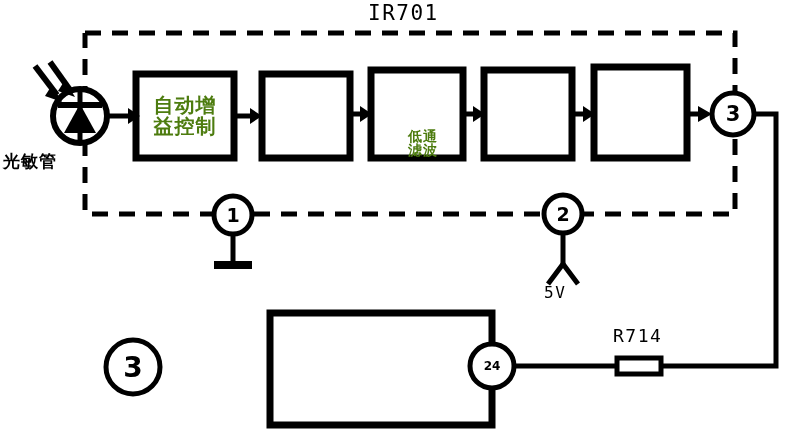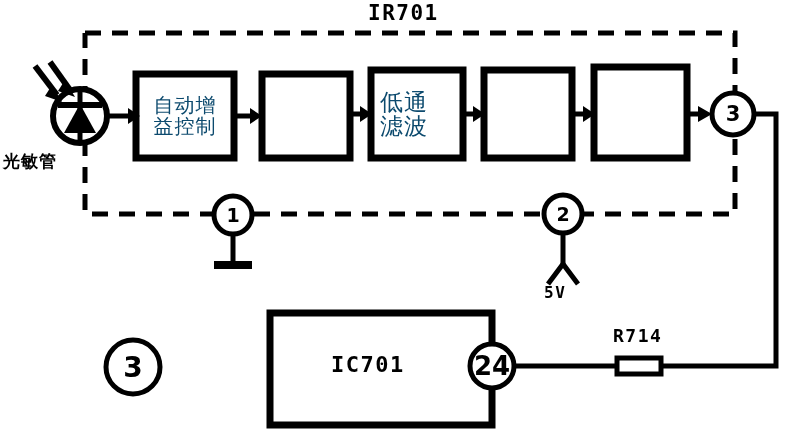--- a/index.html
+++ b/index.html
@@ -20,37 +20,37 @@
     left: 0;
     top: 0;
   }
   .blk-label {
     position: absolute;
     display: flex;
     flex-direction: column;
     align-items: center;
     justify-content: center;
     font-family: "DejaVu Sans", "Liberation Sans", sans-serif;
-    font-weight: normal;
-    color: #0c4a6e;
+    font-weight: bold;
+    color: #4d7c0f;
     line-height: 1.05;
     text-align: center;
     pointer-events: none;
     letter-spacing: 1px;
   }
   .blk-label span { display: block; }
   .txt {
     position: absolute;
     color: #000;
     font-weight: bold;
     white-space: nowrap;
   }
   .mono-ref {
     font-family: "DejaVu Sans Mono", "Liberation Mono", monospace;
-    font-weight: bold;
+    font-weight: normal;
     letter-spacing: 1.5px;
     text-align: center;
   }
   .cn {
     font-family: Liberation Serif, serif;
     font-weight: bold;
     letter-spacing: 1px;
   }
   .pin-num {
     position: absolute;
@@ -168,36 +168,35 @@
   <div class="txt mono-ref" style="left:368px; top:1px; font-size:21px;">IR701</div>
 
   <div class="txt cn" style="left:3px; top:150px; font-size:17px;">光敏管</div>
 
   <div class="blk-label" style="left:136px; top:74px; width:98px; height:84px; font-size:20px;">
     <span>自动增</span>
     <span>益控制</span>
   </div>
 
 
-  <div class="blk-label" style="left:358px; top:70px; width:92px; height:88px; font-size:23px;">
+  <div class="blk-label" style="left:377px; top:70px; width:92px; height:88px; font-size:14px;justify-content:flex-end;">
     <span>低通</span>
     <span>滤波</span>
   </div>
 
 
 
   <div class="pin-num" style="left:214px; top:196px; width:38px; height:38px; font-size:19px;">1</div>
 
   <div class="pin-num" style="left:544px; top:195px; width:38px; height:38px; font-size:19px;">2</div>
 
   <div class="pin-num" style="left:712px; top:93px; width:42px; height:42px; font-size:21px;">3</div>
 
-  <div class="pin-num" style="left:470px; top:344px; width:44px; height:44px; font-size:26px;">24</div>
+  <div class="pin-num" style="left:470px; top:344px; width:44px; height:44px; font-size:12px;">24</div>
 
   <div class="txt mono-ref" style="left:544px; top:283px; font-size:16px;">5V</div>
 
   <div class="txt mono-ref" style="left:613px; top:325px; font-size:18px;">R714</div>
 
-  <div class="txt mono-ref" style="left:331px; top:352px; font-size:22px;">IC701</div>
 
   <div class="pin-num" style="left:106px; top:340px; width:54px; height:54px; font-size:28px;">3</div>
 
 </div>
 
 </body></html>

